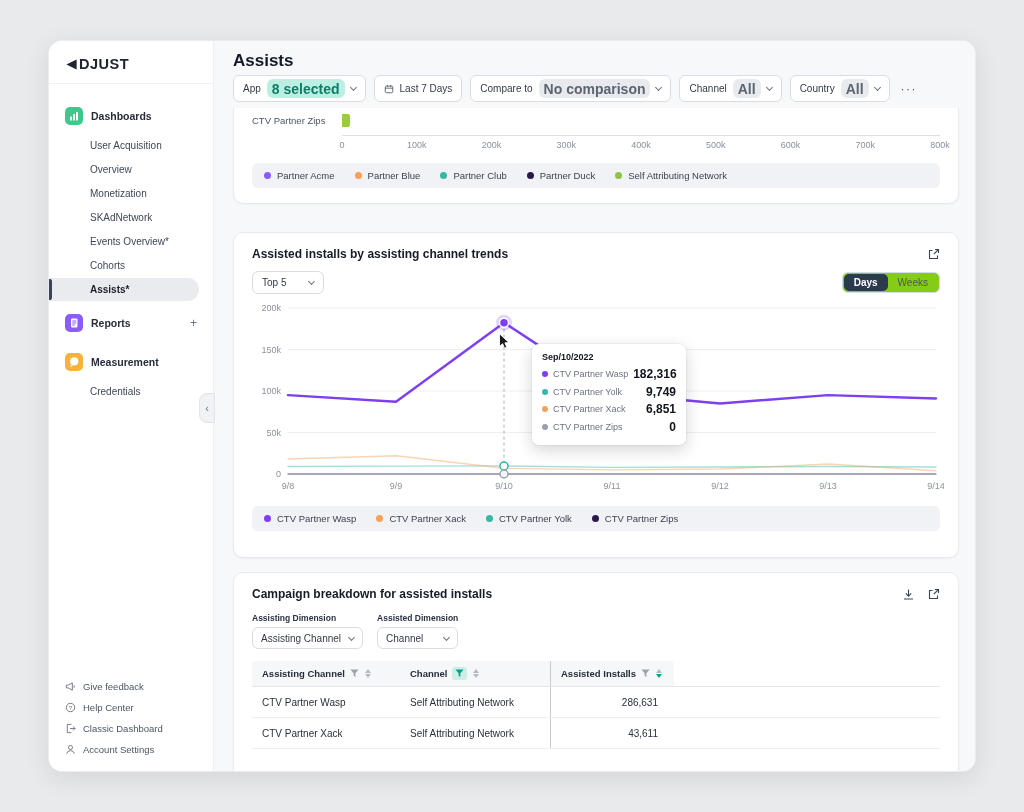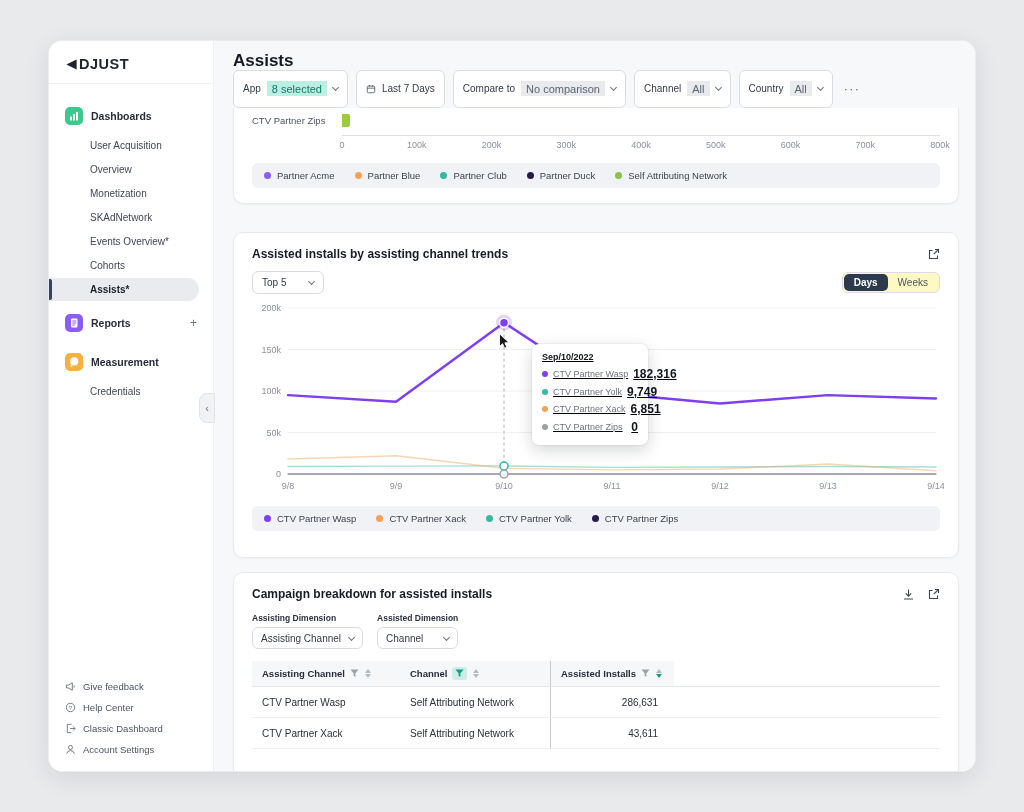--- a/index.html
+++ b/index.html
@@ -29,22 +29,22 @@
   .foot-item { display: flex; align-items: center; gap: 7px; font-size: 9.5px; color: #4b5563; cursor: pointer; }
   .collapse-handle { position: absolute; left: 150px; top: 352px; width: 16px; height: 30px;
     background: #f1f2f5; border: 1px solid #e0e3e8; border-radius: 8px 0 0 8px;
     display: flex; align-items: center; justify-content: center; font-size: 11px; color: #6b7280; cursor: pointer; z-index: 4; }
 
   
   .main { flex: 1; background: #f7f8fa; padding: 10px 16px 12px 19px; overflow: hidden; position: relative; }
   .page-title { font-size: 17px; font-weight: 700; color: #141927; height: 20px; }
   .filter-bar { display: flex; align-items: center; gap: 8px; margin-top: 6px; height: 23px; }
   .chip { display: flex; align-items: center; gap: 6px; background: #fff; border: 1px solid #d9dde3; border-radius: 6px;
-    height: 38px; padding: 0 9px; font-size: 10px; color: #333a47; cursor: pointer; white-space: nowrap; }
-  .badge { font-size: 11px; padding: 1.5px 5px; border-radius: 0; font-weight: 400; }
+    height: 27px; padding: 0 9px; font-size: 10px; color: #333a47; cursor: pointer; white-space: nowrap; }
+  .badge { font-size: 14px; padding: 1.5px 5px; border-radius: 6px; font-weight: 700; }
   .badge.teal { background: #bdeee2; color: #0c7d68; }
   .badge.gray { background: #e8eaee; color: #5b6470; }
   .chev { width: 5px; height: 5px; border-right: 1.3px solid #6b7280; border-bottom: 1.3px solid #6b7280; transform: rotate(45deg); margin-top: -2px; flex-shrink: 0; }
   .more-btn { font-size: 12px; color: #4b5563; letter-spacing: 1.5px; padding: 0 3px; cursor: pointer; }
 
   .card { background: #fff; border: 1px solid #e7e9ee; border-radius: 10px; box-shadow: 0 1px 2px rgba(20,24,40,.04); }
   .card-head { display: flex; justify-content: space-between; align-items: center; }
   .card-title { font-size: 12px; font-weight: 700; color: #171c28; }
   .head-icons { display: flex; align-items: center; gap: 12px; }
   .icon-btn { cursor: pointer; display: flex; }
@@ -61,28 +61,28 @@
   .legend-strip { margin-top: 10px; background: #f1f2f5; border-radius: 6px; padding: 7px 12px; display: flex; align-items: flex-start; gap: 20px; }
   .legend-item { display: flex; align-items: center; gap: 6px; cursor: pointer; }
   .dot { width: 7px; height: 7px; border-radius: 50%; flex-shrink: 0; }
   .legend-label { font-size: 9.5px; color: #3c4350; white-space: nowrap; }
 
   
   .trend-card { margin-top: 28px; padding: 14px 18px 12px; height: 326px; }
   .trend-controls { display: flex; justify-content: space-between; align-items: center; margin-top: 10px; }
   .select { display: flex; align-items: center; justify-content: space-between; gap: 10px; border: 1px solid #d9dde3; border-radius: 6px;
     height: 23px; padding: 0 9px; font-size: 10px; color: #333a47; background: #fff; min-width: 72px; cursor: pointer; }
-  .toggle { display: flex; border: 1px solid #d9dde3; border-radius: 6px; background: #fef9c3; padding: 1px; }
+  .toggle { display: flex; border: 1px solid #d9dde3; border-radius: 6px; background: #84cc16; padding: 1px; }
   .seg { padding: 3px 10px; font-size: 10px; color: #4b5563; border-radius: 5px; cursor: pointer; }
   .seg.active { background: #2c3a4d; color: #fff; font-weight: 700; }
   .chart-wrap { position: relative; margin-top: 6px; height: 196px; }
   .trend-svg { display: block; width: 692px; height: 196px; }
   .cursor-icon { position: absolute; left: 246px; top: 33px; pointer-events: none; }
-  .tooltip { position: absolute; left: 280px; top: 44px; width: 116px; background: #fff; border-radius: 7px;
-    box-shadow: 0 5px 16px rgba(15,20,35,.18), 0 0 0 1px rgba(15,20,35,.04); padding: 8px 10px; z-index: 5; text-decoration: underline; }
+  .tooltip { position: absolute; left: 280px; top: 44px; width: 154px; background: #fff; border-radius: 7px;
+    box-shadow: 0 5px 16px rgba(15,20,35,.18), 0 0 0 1px rgba(15,20,35,.04); padding: 8px 10px; z-index: 5; }
   .tt-title { font-size: 9px; font-weight: 700; color: #10141d; margin-bottom: 5px; }
   .tt-row { display: flex; align-items: center; gap: 5px; margin: 3.5px 0; }
   .tt-dot { width: 6px; height: 6px; border-radius: 50%; flex-shrink: 0; }
   .tt-label { flex: 1; font-size: 9px; color: #6b7280; white-space: nowrap; }
   .tt-value { font-size: 12px; font-weight: 700; color: #10141d; }
 
   
   .table-card { margin-top: 14px; padding: 14px 18px; height: 250px; }
   .dims { display: flex; gap: 14px; margin-top: 12px; }
   .dim-label { font-size: 8.5px; font-weight: 700; color: #2a3140; }

